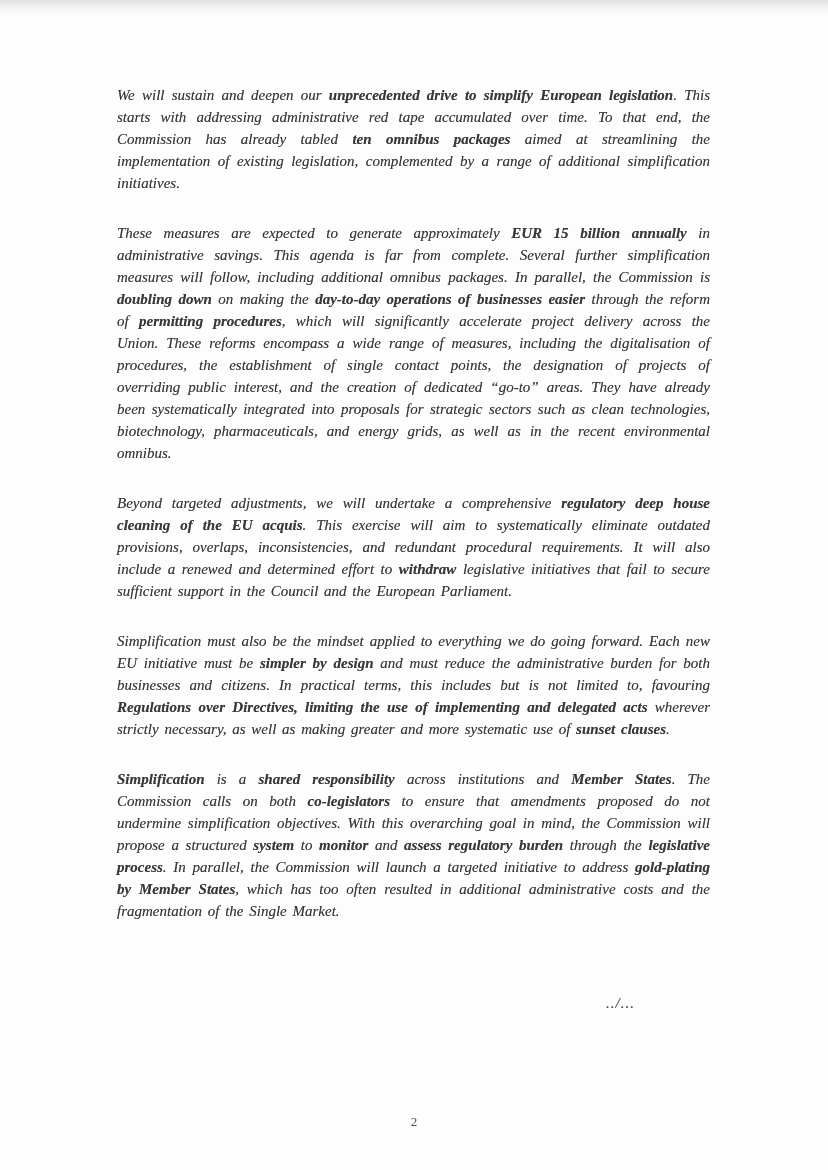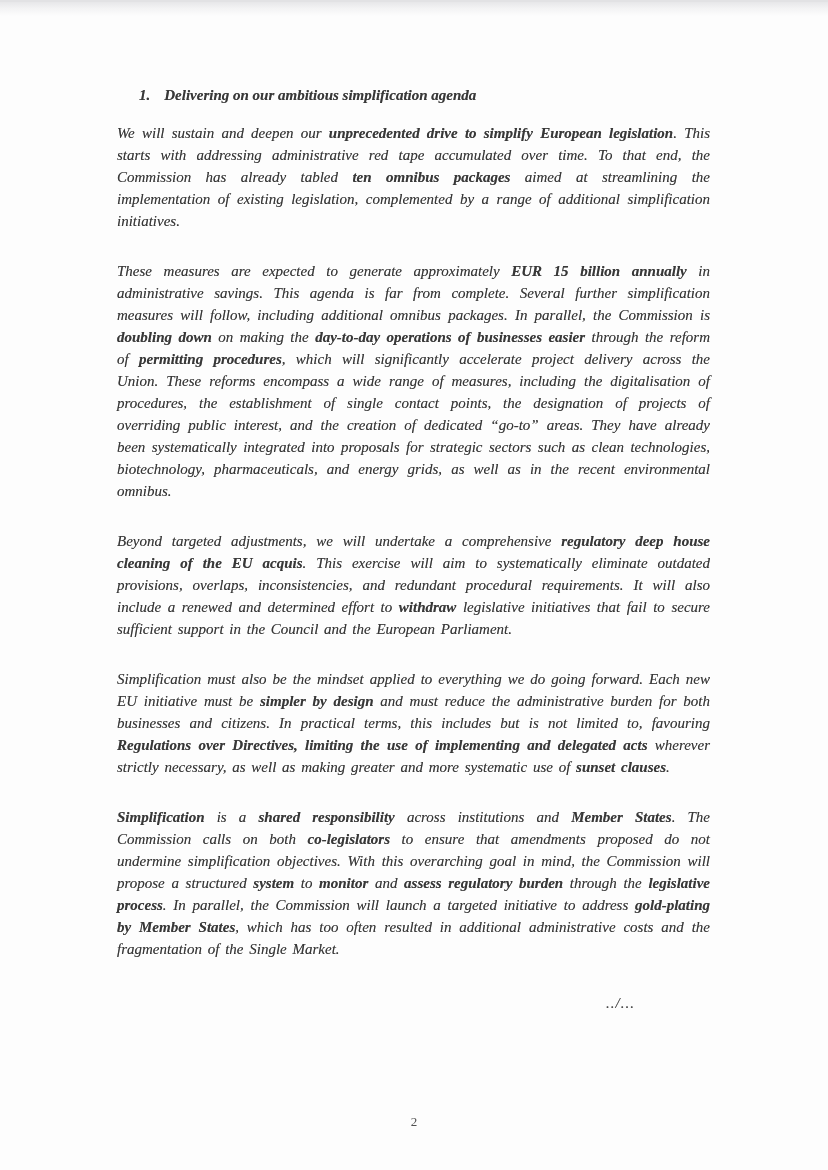--- a/index.html
+++ b/index.html
@@ -70,23 +70,20 @@
     font-size: 13px;
     color: #4f4f4f;
   }
 </style>
 </head>
 <body>
 
 <div class="scan-edge-top"></div>
 
 <div class="text-block">
-  <p class="heading">
-    <span class="num">1.</span><span>Delivering on our ambitious simplification agenda</span>
-  </p>
   <div>
       <p class="para"><span>We will sustain and deepen our </span><span class="bold">unprecedented drive to simplify European legislation</span><span>. This starts with addressing administrative red tape accumulated over time. To that end, the Commission has already tabled </span><span class="bold">ten omnibus packages</span><span> aimed at streamlining the implementation of existing legislation, complemented by a range of additional simplification initiatives.</span></p>
       <p class="para"><span>These measures are expected to generate approximately </span><span class="bold">EUR 15 billion annually</span><span> in administrative savings. This agenda is far from complete. Several further simplification measures will follow, including additional omnibus packages. In parallel, the Commission is </span><span class="bold">doubling down</span><span> on making the </span><span class="bold">day-to-day operations of businesses easier</span><span> through the reform of </span><span class="bold">permitting procedures</span><span>, which will significantly accelerate project delivery across the Union. These reforms encompass a wide range of measures, including the digitalisation of procedures, the establishment of single contact points, the designation of projects of overriding public interest, and the creation of dedicated “go-to” areas. They have already been systematically integrated into proposals for strategic sectors such as clean technologies, biotechnology, pharmaceuticals, and energy grids, as well as in the recent environmental omnibus.</span></p>
       <p class="para"><span>Beyond targeted adjustments, we will undertake a comprehensive </span><span class="bold">regulatory deep house cleaning of the EU acquis</span><span>. This exercise will aim to systematically eliminate outdated provisions, overlaps, inconsistencies, and redundant procedural requirements. It will also include a renewed and determined effort to </span><span class="bold">withdraw</span><span> legislative initiatives that fail to secure sufficient support in the Council and the European Parliament.</span></p>
       <p class="para"><span>Simplification must also be the mindset applied to everything we do going forward. Each new EU initiative must be </span><span class="bold">simpler by design</span><span> and must reduce the administrative burden for both businesses and citizens. In practical terms, this includes but is not limited to, favouring </span><span class="bold">Regulations over Directives, limiting the use of implementing and delegated acts</span><span> wherever strictly necessary, as well as making greater and more systematic use of </span><span class="bold">sunset clauses</span><span>.</span></p>
       <p class="para"><span class="bold">Simplification</span><span> is a </span><span class="bold">shared responsibility</span><span> across institutions and </span><span class="bold">Member States</span><span>. The Commission calls on both </span><span class="bold">co-legislators</span><span> to ensure that amendments proposed do not undermine simplification objectives. With this overarching goal in mind, the Commission will propose a structured </span><span class="bold">system</span><span> to </span><span class="bold">monitor</span><span> and </span><span class="bold">assess regulatory burden</span><span> through the </span><span class="bold">legislative process</span><span>. In parallel, the Commission will launch a targeted initiative to address </span><span class="bold">gold-plating by Member States</span><span>, which has too often resulted in additional administrative costs and the fragmentation of the Single Market.</span></p>
     </div>
 </div>
 
 <div class="continuation">../...</div>

